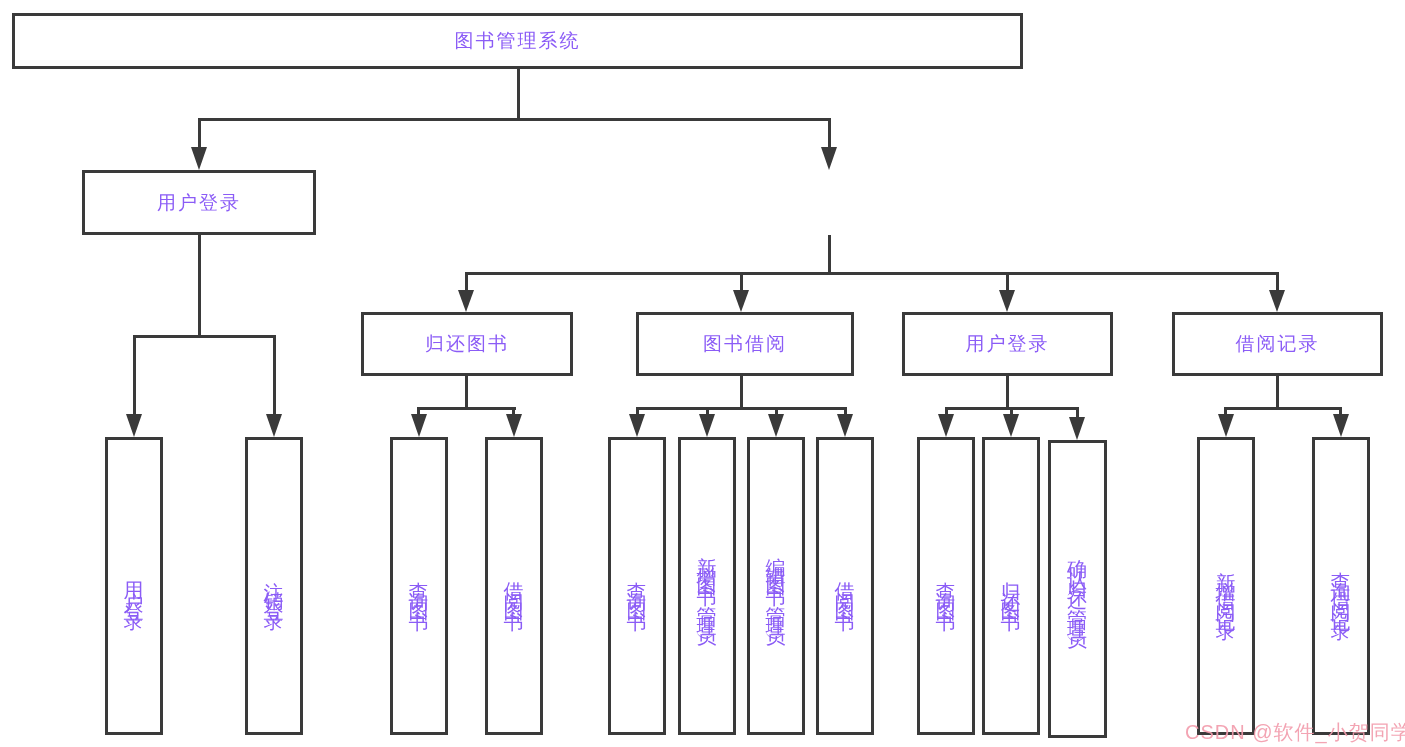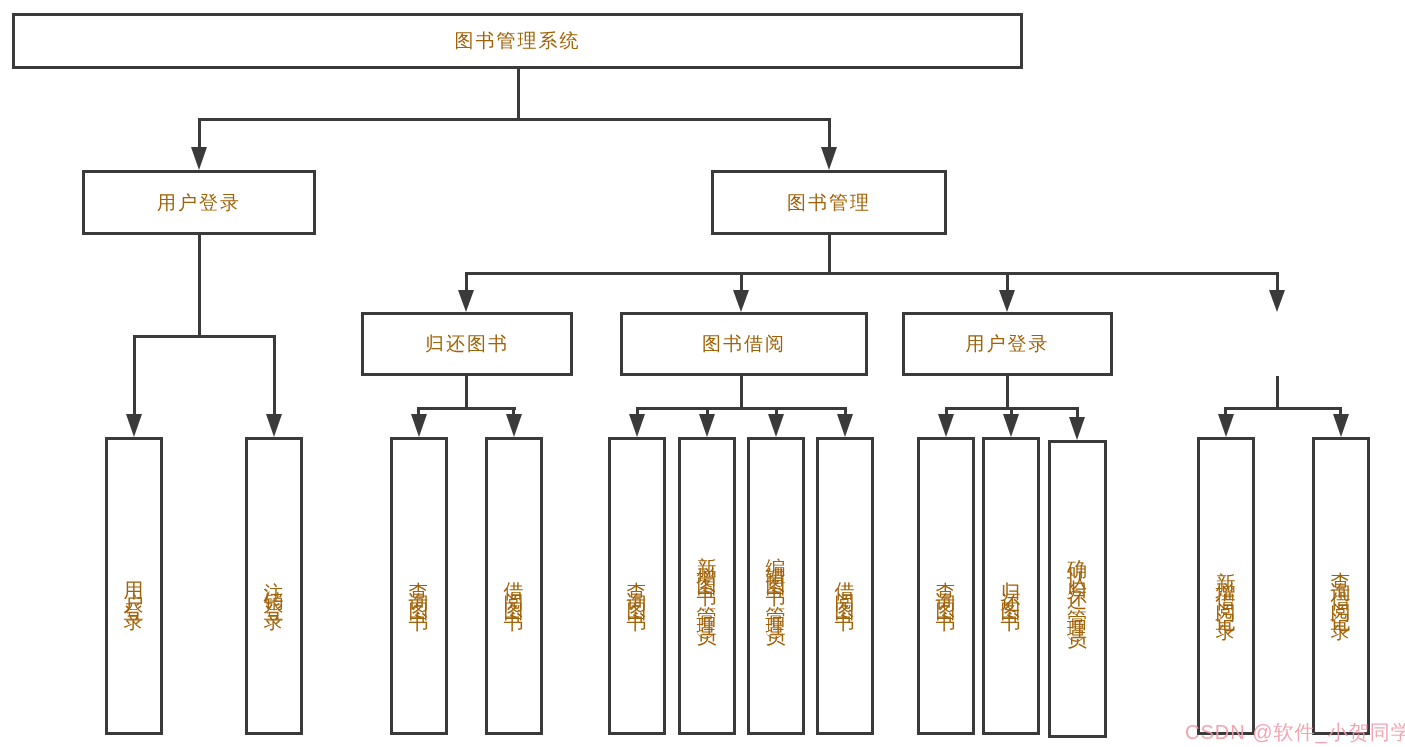--- a/index.html
+++ b/index.html
@@ -11,21 +11,21 @@
     overflow:hidden;
   }
   .box{
     position:absolute;
     box-sizing:border-box;
     border:3px solid #3a3a3a;
     background:#ffffff;
     display:flex;
     align-items:center;
     justify-content:center;
-    color:#a16207;
+    color:#8b5cf6;
   }
   .box.h span{
     font-size:19px;
     letter-spacing:2px;
     white-space:nowrap;
   }
   .box.v span{
     writing-mode:vertical-lr;
     text-orientation:mixed;
     font-size:20px;
@@ -62,23 +62,20 @@
   <div class="vline" style="left:517px;top:68px;width:3px;height:51px"></div>
   <div class="hline" style="left:198px;top:118px;width:633px;height:3px"></div>
   <div class="vline" style="left:198px;top:118px;width:3px;height:31px"></div>
   <div class="tri" style="left:191px;top:147px"></div>
   <div class="vline" style="left:828px;top:118px;width:3px;height:31px"></div>
   <div class="tri" style="left:821px;top:147px"></div>
 
   <div class="box h" style="left:82px;top:170px;width:234px;height:65px">
     <span>用户登录</span>
   </div>
-  <div class="box h" style="left:711px;top:170px;width:236px;height:65px">
-    <span>图书管理</span>
-  </div>
 
   <div class="vline" style="left:198px;top:235px;width:3px;height:100px"></div>
   <div class="hline" style="left:133px;top:335px;width:143px;height:3px"></div>
   <div class="vline" style="left:133px;top:335px;width:3px;height:79px"></div>
   <div class="tri" style="left:126px;top:414px"></div>
   <div class="vline" style="left:273px;top:335px;width:3px;height:79px"></div>
   <div class="tri" style="left:266px;top:414px"></div>
 
   <div class="box v" style="left:105px;top:437px;width:58px;height:298px">
     <span>用户登录</span>
@@ -94,25 +91,28 @@
   <div class="vline" style="left:740px;top:272px;width:3px;height:20px"></div>
   <div class="tri short" style="left:733px;top:290px"></div>
   <div class="vline" style="left:1006px;top:272px;width:3px;height:20px"></div>
   <div class="tri short" style="left:999px;top:290px"></div>
   <div class="vline" style="left:1276px;top:272px;width:3px;height:20px"></div>
   <div class="tri short" style="left:1269px;top:290px"></div>
 
   <div class="box h" style="left:361px;top:312px;width:212px;height:64px">
     <span>归还图书</span>
   </div>
-  <div class="box h" style="left:620px;top:312px;width:248px;height:64px">
+  <div class="box h" style="left:636px;top:312px;width:218px;height:64px">
     <span>图书借阅</span>
   </div>
   <div class="box h" style="left:902px;top:312px;width:211px;height:64px">
     <span>用户登录</span>
+  </div>
+  <div class="box h" style="left:1172px;top:312px;width:211px;height:64px">
+    <span>借阅记录</span>
   </div>
 
   <div class="vline" style="left:465px;top:376px;width:3px;height:32px"></div>
   <div class="hline" style="left:417px;top:407px;width:99px;height:3px"></div>
   <div class="vline" style="left:417px;top:407px;width:3px;height:10px"></div>
   <div class="tri" style="left:411px;top:414px"></div>
   <div class="vline" style="left:512px;top:407px;width:3px;height:10px"></div>
   <div class="tri" style="left:506px;top:414px"></div>
 
   <div class="box v" style="left:390px;top:437px;width:58px;height:298px">

